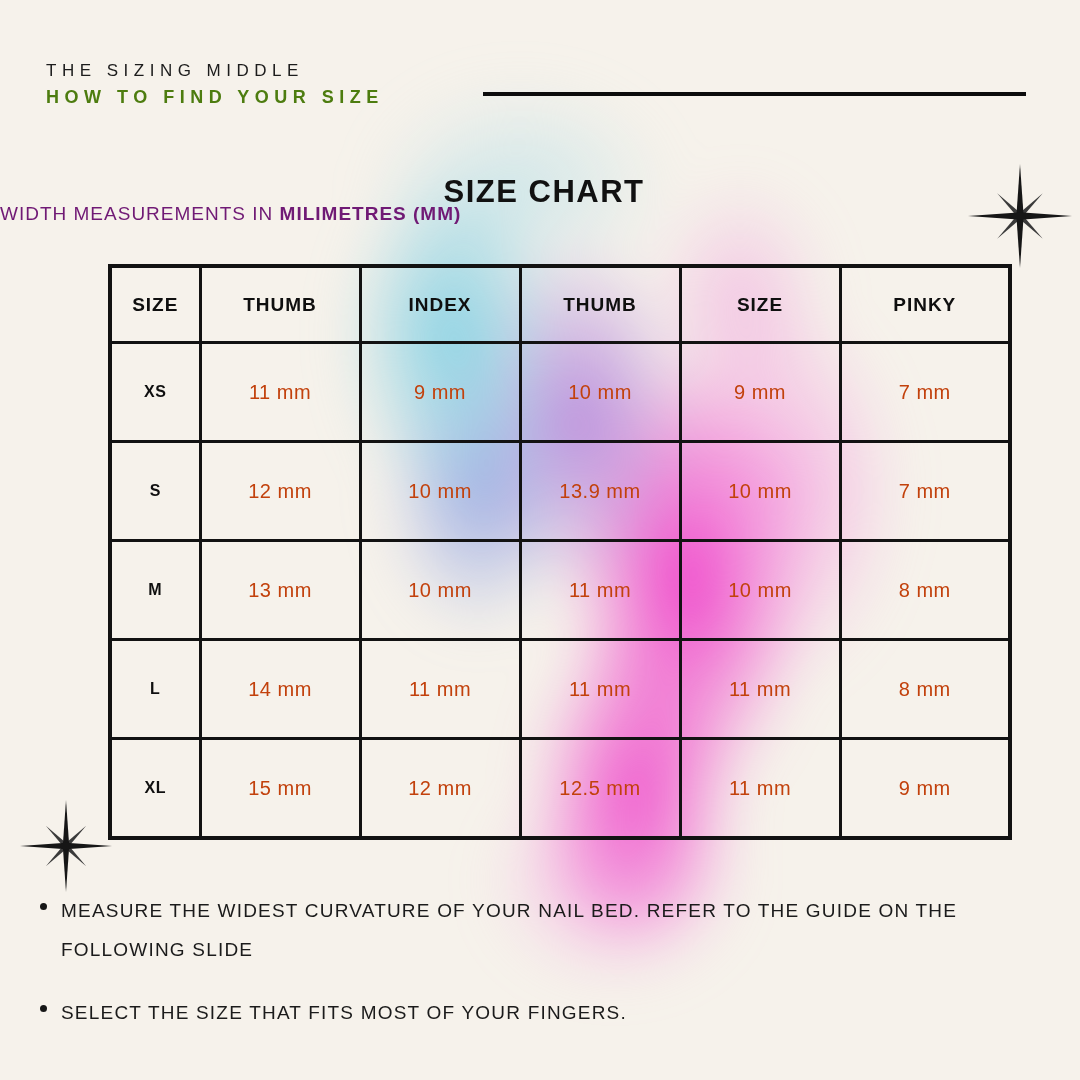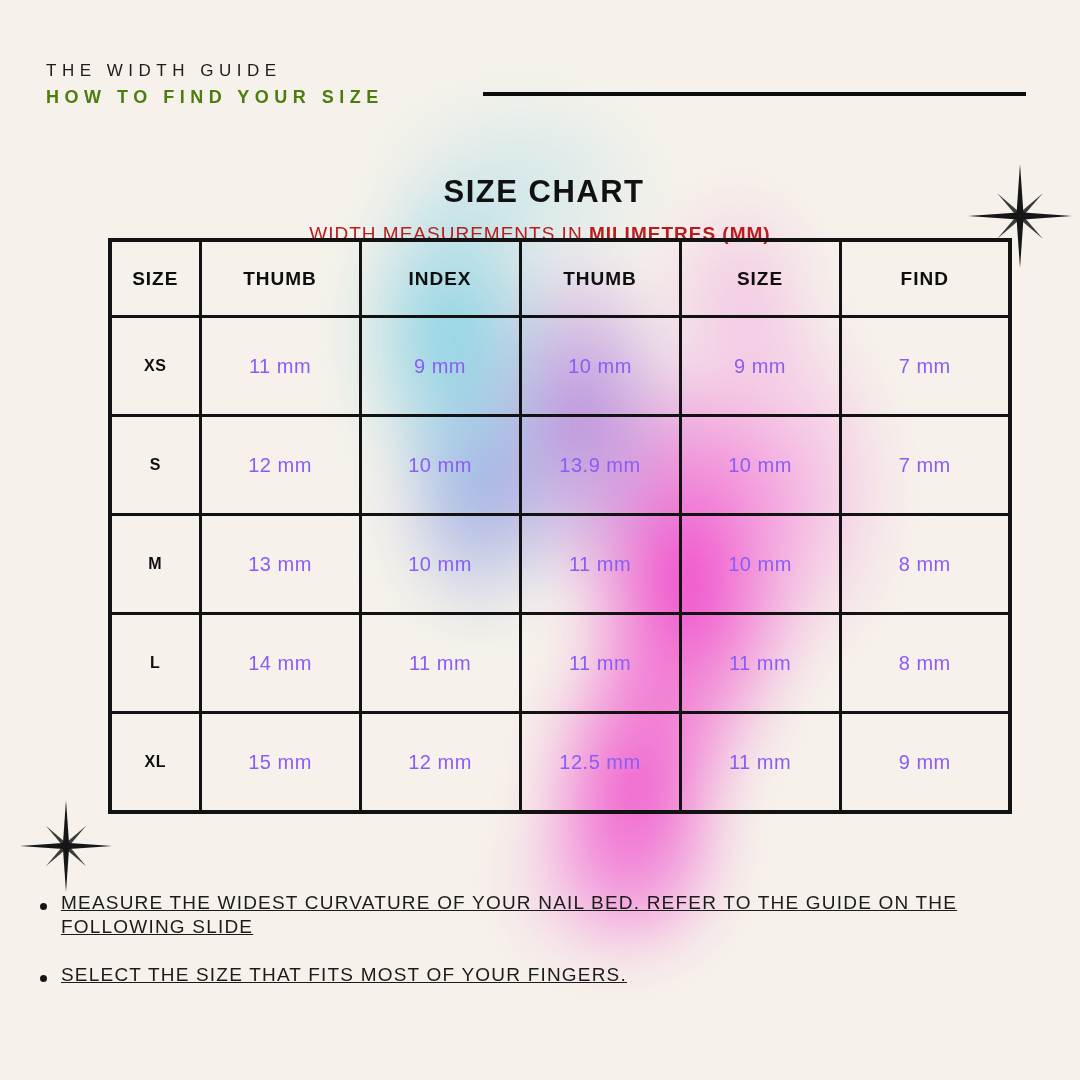--- a/index.html
+++ b/index.html
@@ -40,56 +40,56 @@
     background:#0c0c0c;
   }
   
   .title{
     position:absolute;left:8px;right:0;top:156px;
     text-align:center;
     font-size:31px;font-weight:800;letter-spacing:1.5px;color:#111;margin-top:18px;
   }
   .subtitle{
     position:absolute;left:0;right:0;top:203px;
-    text-align:center;
-    font-size:19px;font-weight:400;letter-spacing:1px;color:#b91c1c;margin-top:20px;
+    text-align:left;
+    font-size:19px;font-weight:400;letter-spacing:1px;color:#701a75;
   }
   .subtitle strong{font-weight:800;}
   
   table.size-chart{
-    position:absolute;left:108px;top:238px;
+    position:absolute;left:108px;top:264px;
     width:900px;
     border-collapse:collapse;table-layout:fixed;
     border:4px solid #121212;
   }
   table.size-chart th, table.size-chart td{
     border:3px solid #121212;
     text-align:center;vertical-align:middle;
     background:transparent;
   }
   table.size-chart thead th{
     height:71px;
     font-size:19px;font-weight:700;letter-spacing:1px;color:#0f0f0f;
   }
   table.size-chart tbody td{
     height:94px;
-    font-size:20px;font-weight:400;letter-spacing:0.5px;color:#8b5cf6;
+    font-size:20px;font-weight:400;letter-spacing:0.5px;color:#c2410c;
   }
   table.size-chart tbody td.size-col{
     font-weight:700;font-size:16px;color:#0f0f0f;letter-spacing:0.5px;
   }
   
   .notes{
     position:absolute;left:38px;right:42px;top:891px;
     margin:0;padding:0;list-style:none;
   }
   .notes li{
     display:flex;align-items:flex-start;
     margin-bottom:24px;
-    font-size:19px;line-height:24px;letter-spacing:1.2px;color:#1b1b1b;text-decoration:underline;
+    font-size:19px;line-height:39px;letter-spacing:1.2px;color:#1b1b1b;
   }
   .notes li .dot{
     flex:0 0 auto;
     width:7px;height:7px;border-radius:50%;
     background:#161616;
     margin:12px 14px 0 2px;
   }
   .notes li.bold{font-weight:800;color:#0d0d0d;}
   .notes li.bold .dot{margin-right:18px;}
   
@@ -97,21 +97,21 @@
   .sparkle-tr{left:968px;top:164px;width:104px;height:104px;}
   .sparkle-bl{left:20px;top:800px;width:92px;height:92px;}
 </style>
 </head>
 <body>
 
 <div class="canvas">
 
   <div class="bg-blob"></div>
 
-  <div class="eyebrow">THE WIDTH GUIDE</div>
+  <div class="eyebrow">THE SIZING MIDDLE</div>
   <div class="heading">HOW TO FIND YOUR SIZE</div>
   <div class="header-rule"></div>
 
   <div class="title">SIZE CHART</div>
   <div class="subtitle">
     <span>WIDTH MEASUREMENTS IN</span>
     <strong>MILIMETRES (MM)</strong>
   </div>
 
   <table class="size-chart">
@@ -123,21 +123,21 @@
         <col style="width:160px">
         <col style="width:170px">
     </colgroup>
     <thead>
         <tr>
           <th>SIZE</th>
           <th>THUMB</th>
           <th>INDEX</th>
           <th>THUMB</th>
           <th>SIZE</th>
-          <th>FIND</th>
+          <th>PINKY</th>
         </tr>
       </thead>
     <tbody>
         <tr>
           <td class="size-col">XS</td>
           <td>11 mm</td>
           <td>9 mm</td>
           <td>10 mm</td>
           <td>9 mm</td>
           <td>7 mm</td>

